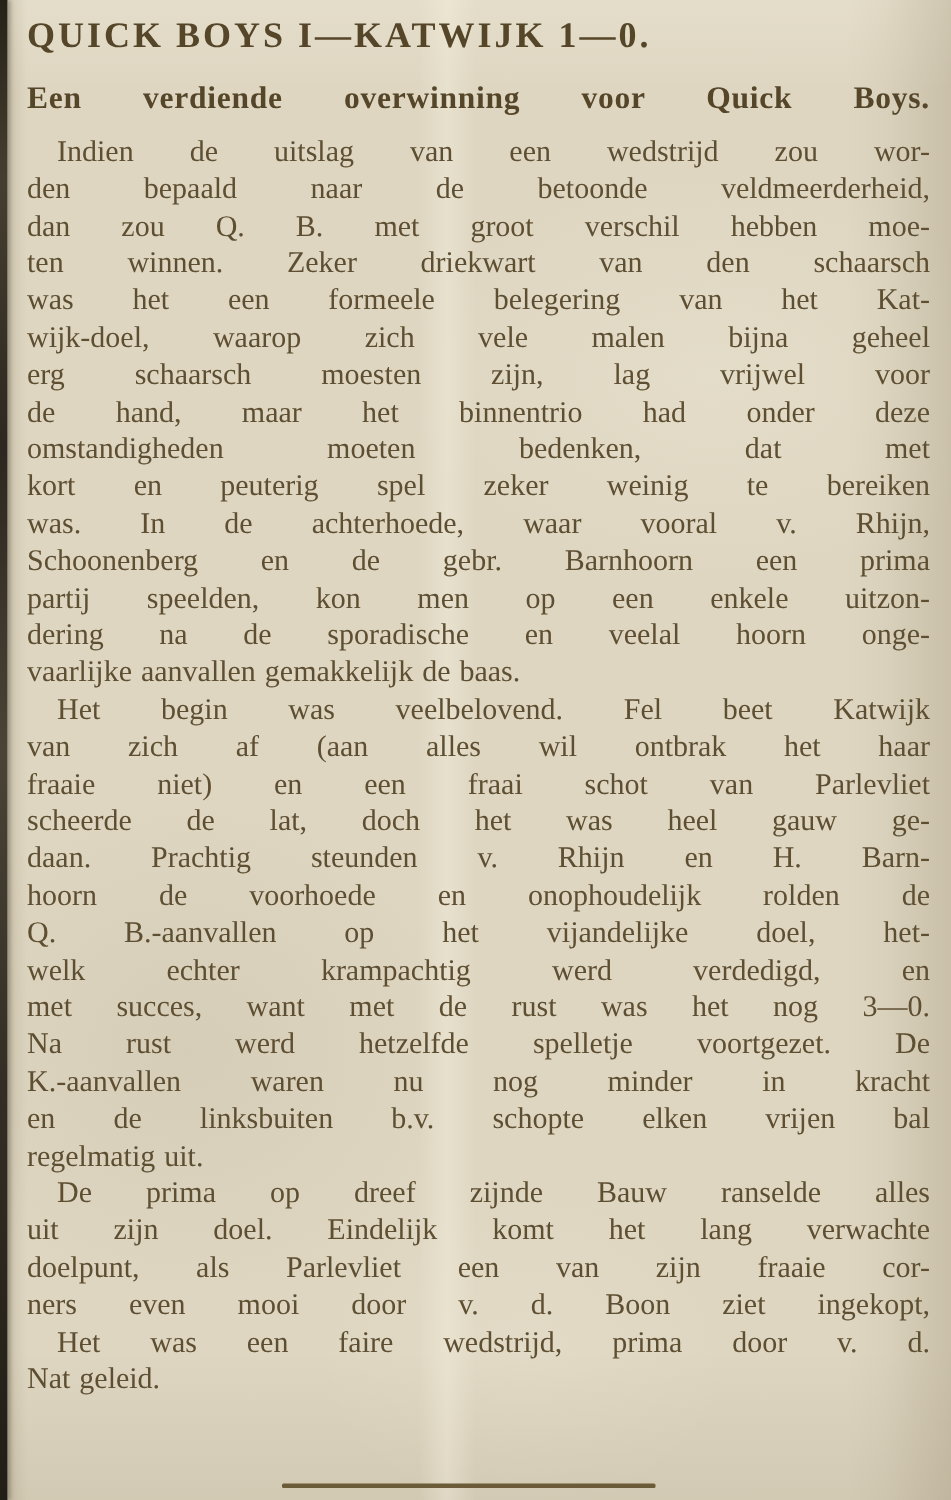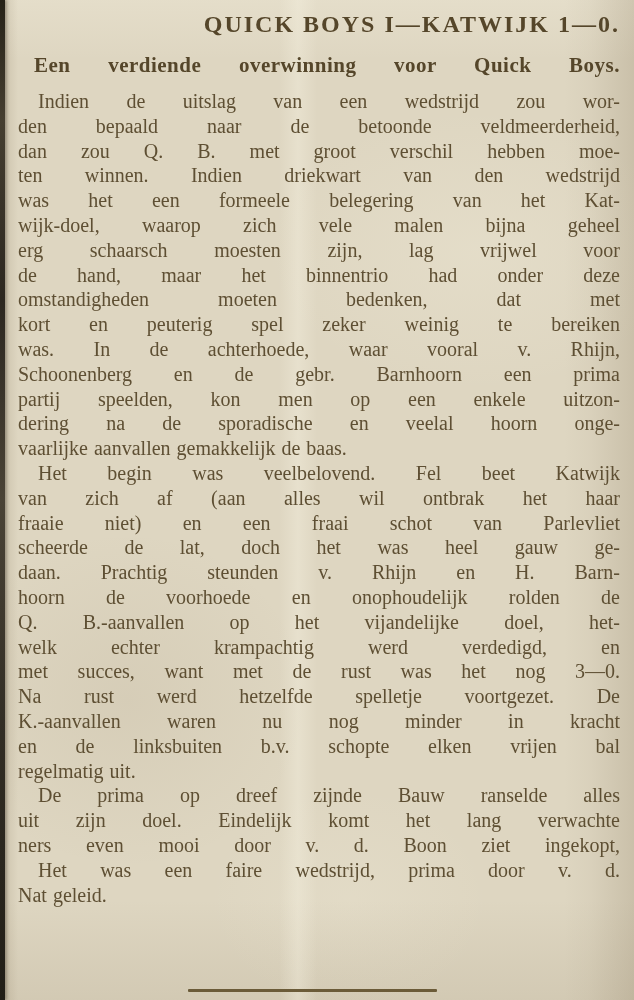--- a/index.html
+++ b/index.html
@@ -44,37 +44,36 @@
       #4a4336 50%, #332e25 72%, #211e17 100%);
     box-shadow: 2px 0 3px rgba(60,52,38,0.35);
   }
   .content {
     position: absolute;
     left: 18px;
     right: 14px;
     top: 10px;
   }
   .title {
-    text-align: right;
+    text-align: left;
     font-weight: bold;
     font-size: 24px;
     line-height: 28px;
     letter-spacing: 2px;
     color: var(--title-ink);
   }
   .subtitle {
     margin-top: 15px;
     font-weight: bold;
     font-size: 21px;
     line-height: 25px;
     letter-spacing: 0.5px;
     color: var(--title-ink);
     text-align: justify;
     text-align-last: justify;
-    margin-left: 16px;
   }
   .article-body {
     margin-top: 11px;
     font-size: 20px;
   }
   .para { margin: 0; padding: 0; }
   .line {
     display: block;
     height: 24.8px;
     line-height: 24.8px;
@@ -104,21 +103,21 @@
 <div class="paper-edge"></div>
 
 <div class="content">
   <div class="title">QUICK BOYS I—KATWIJK 1—0.</div>
   <div class="subtitle">Een verdiende overwinning voor Quick Boys.</div>
   <div class="article-body">
       <p class="para">
         <span class="line">Indien de uitslag van een wedstrijd zou wor-</span>
         <span class="line">den bepaald naar de betoonde veldmeerderheid,</span>
         <span class="line">dan zou Q. B. met groot verschil hebben moe-</span>
-        <span class="line">ten winnen. Indien driekwart van den wedstrijd</span>
+        <span class="line">ten winnen. Zeker driekwart van den schaarsch</span>
         <span class="line">was het een formeele belegering van het Kat-</span>
         <span class="line">wijk-doel, waarop zich vele malen bijna geheel</span>
         <span class="line">erg schaarsch moesten zijn, lag vrijwel voor</span>
         <span class="line">de hand, maar het binnentrio had onder deze</span>
         <span class="line">omstandigheden moeten bedenken, dat met</span>
         <span class="line">kort en peuterig spel zeker weinig te bereiken</span>
         <span class="line">was. In de achterhoede, waar vooral v. Rhijn,</span>
         <span class="line">Schoonenberg en de gebr. Barnhoorn een prima</span>
         <span class="line">partij speelden, kon men op een enkele uitzon-</span>
         <span class="line">dering na de sporadische en veelal hoorn onge-</span>
@@ -135,20 +134,21 @@
         <span class="line">welk echter krampachtig werd verdedigd, en</span>
         <span class="line">met succes, want met de rust was het nog 3—0.</span>
         <span class="line">Na rust werd hetzelfde spelletje voortgezet. De</span>
         <span class="line">K.-aanvallen waren nu nog minder in kracht</span>
         <span class="line">en de linksbuiten b.v. schopte elken vrijen bal</span>
         <span class="line last">regelmatig uit.</span>
       </p>
       <p class="para">
         <span class="line">De prima op dreef zijnde Bauw ranselde alles</span>
         <span class="line">uit zijn doel. Eindelijk komt het lang verwachte</span>
+        <span class="line">doelpunt, als Parlevliet een van zijn fraaie cor-</span>
         <span class="line">ners even mooi door v. d. Boon ziet ingekopt,</span>
       </p>
       <p class="para">
         <span class="line">Het was een faire wedstrijd, prima door v. d.</span>
         <span class="line last">Nat geleid.</span>
       </p>
     </div>
 </div>
 
 <div class="section-divider-rule"></div>

